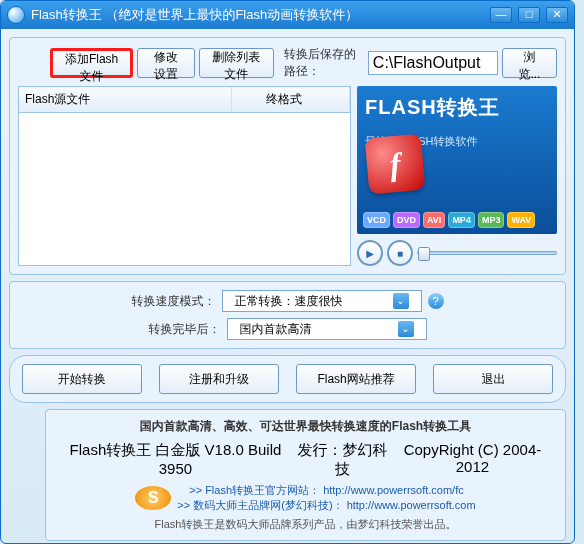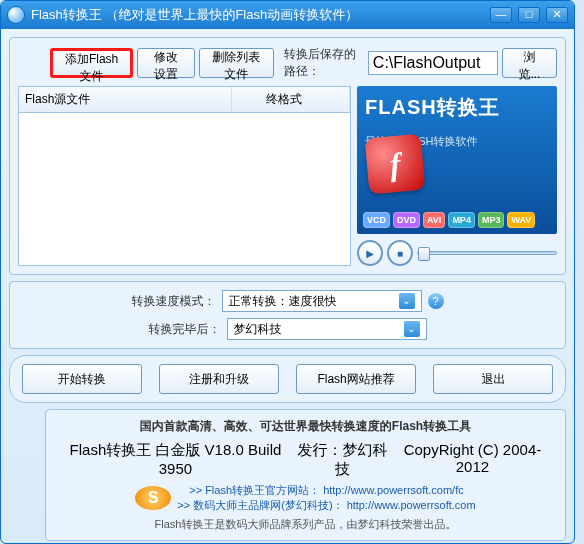--- a/index.html
+++ b/index.html
@@ -30,21 +30,21 @@
 .flash-icon { position: absolute; left: 10px; top: 50px; width: 56px; height: 56px; background: radial-gradient(circle at 30% 30%, #ff8a8a, #c40404); border-radius: 10px; display: flex; align-items: center; justify-content: center; transform: rotate(-5deg); box-shadow: 0 2px 4px rgba(0,0,0,.3); }
 .flash-icon span { color: #fff; font-size: 32px; font-style: italic; font-weight: bold; font-family: Georgia, serif; }
 .format-badges { position: absolute; bottom: 6px; left: 6px; display: flex; gap: 3px; }
 .badge { font-size: 9px; font-weight: bold; color: #fff; padding: 2px 3px; border-radius: 4px; border: 1px solid rgba(255,255,255,.3); }
 .player { display: flex; align-items: center; gap: 4px; margin-top: 6px; }
 .circ-btn { width: 26px; height: 26px; border: 2px solid #6b98c4; border-radius: 50%; background: linear-gradient(#fff,#e4eff9); display: flex; align-items: center; justify-content: center; cursor: pointer; font-size: 10px; color: #2a6aa8; }
 .slider-track { flex: 1; height: 4px; background: linear-gradient(#a8cae8,#d4e6f5); border-radius: 2px; position: relative; border: 1px solid #7aa8d4; }
 .slider-thumb { position: absolute; left: 0; top: -5px; width: 12px; height: 14px; background: linear-gradient(#fff,#cfe0ef); border: 1px solid #6b98c4; border-radius: 2px; }
 .options { display: flex; flex-direction: column; gap: 6px; align-items: center; }
 .opt-row { display: flex; align-items: center; gap: 6px; }
-.select { width: 200px; height: 22px; border: 1px solid #7aa8d4; background: #fff; font-size: 12px; padding: 0 6px; display: flex; align-items: center; justify-content: space-between; }
+.select { width: 200px; height: 22px; border: 1px solid #7aa8d4; background: #fff; font-size: 12px; padding: 0 12px; display: flex; align-items: center; justify-content: space-between; }
 .sel-arrow { width: 16px; height: 16px; background: linear-gradient(#6cb8f0,#2a8bd8); color: #fff; font-size: 10px; text-align: center; line-height: 16px; border-radius: 2px; }
 .help-icon { width: 16px; height: 16px; border-radius: 50%; background: linear-gradient(#8ed0f7,#2a8bd8); color: #fff; font-size: 11px; text-align: center; line-height: 16px; cursor: pointer; }
 .actions { display: flex; justify-content: space-around; gap: 10px; border-radius: 17px; }
 .actions .btn { width: 120px; }
 .footer { text-align: center; font-size: 12px; margin-left: 36px; }
 .footer .headline { font-weight: bold; color: #333; margin-bottom: 6px; }
 .footer .ver-row { display: flex; justify-content: space-between; font-size: 15px; padding: 0 4px; margin-bottom: 4px; }
 .footer .links { display: flex; align-items: center; gap: 6px; justify-content: center; font-size: 11px; }
 .footer .links .swirl { width: 36px; height: 24px; background: radial-gradient(circle at 50% 50%, #ffcf6a, #f08a00); border-radius: 50%; color: #fff; font-size: 16px; text-align: center; line-height: 24px; font-weight: bold; }
 .footer a { color: #1a5daf; text-decoration: none; }
@@ -115,21 +115,21 @@
         <span class="label">转换速度模式：</span>
         <div class="select">
           <span>正常转换：速度很快</span>
           <span class="sel-arrow">⌄</span>
         </div>
         <div class="help-icon">?</div>
       </div>
       <div class="opt-row">
         <span class="label">转换完毕后：</span>
         <div class="select">
-          <span>梦幻科技</span>
+          <span>国内首款高清</span>
           <span class="sel-arrow">⌄</span>
         </div>
       </div>
     </div>
 
     <div class="group actions">
       <button class="btn">开始转换</button>
       <button class="btn">注册和升级</button>
       <button class="btn">Flash网站推荐</button>
       <button class="btn">退出</button>

